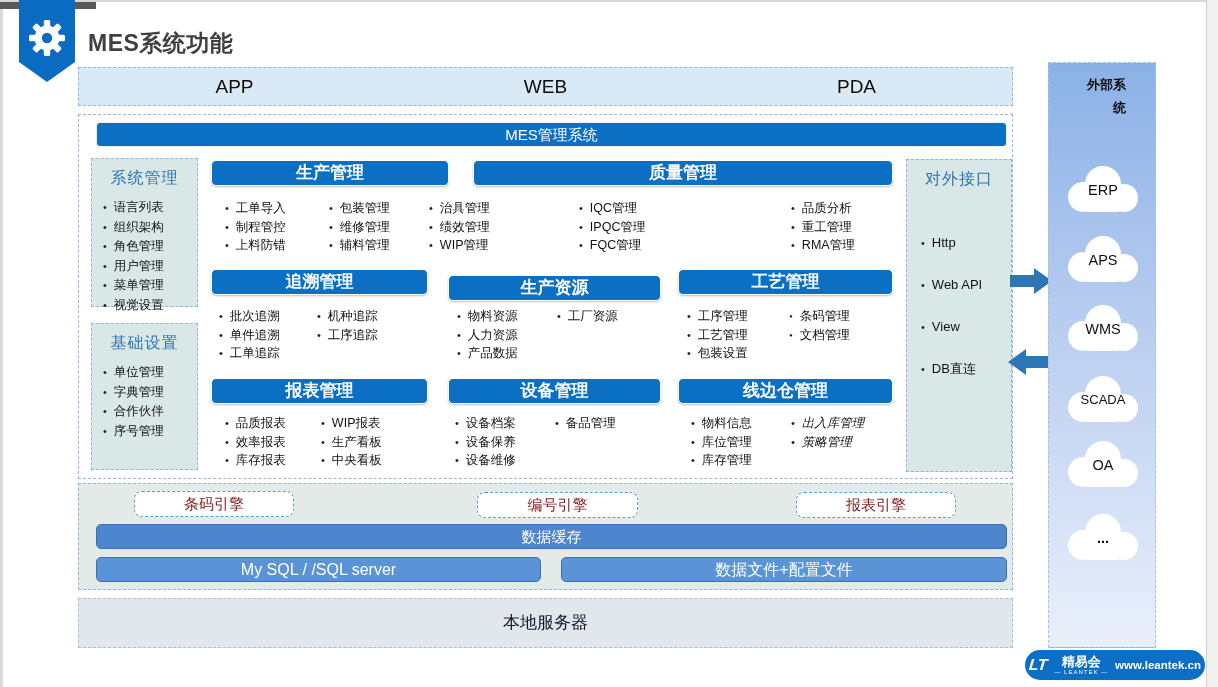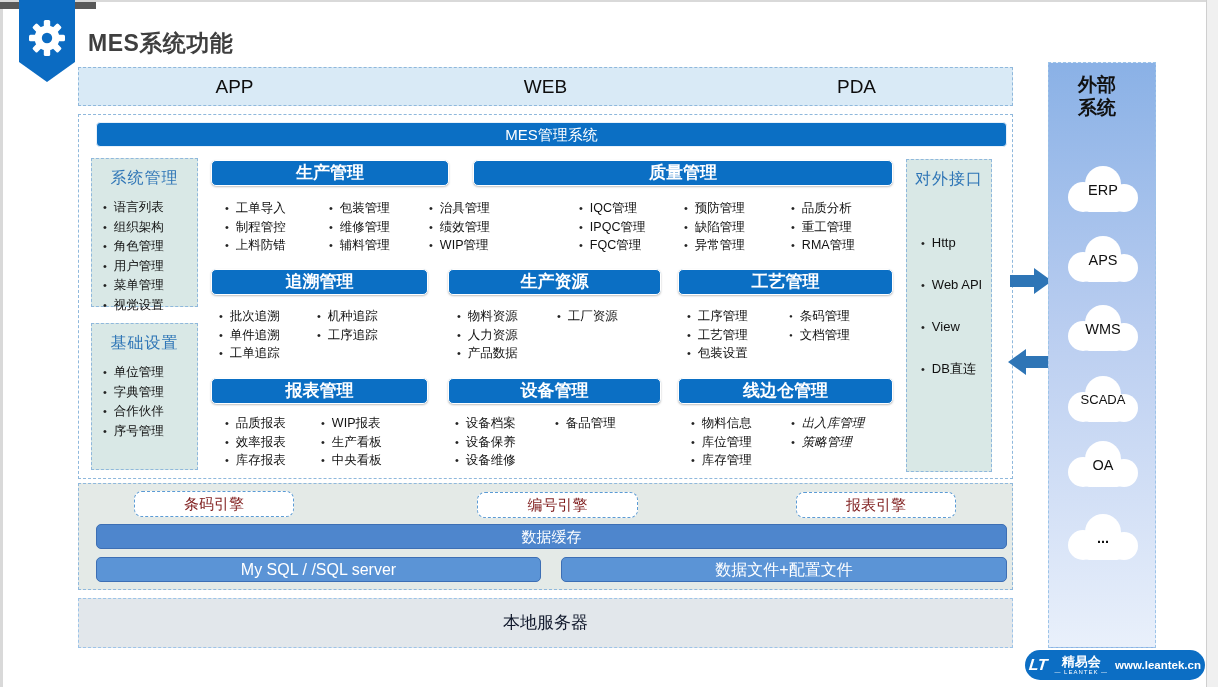--- a/index.html
+++ b/index.html
@@ -38,21 +38,21 @@
 
   .engine-area { position:absolute; left:78px; top:483px; width:935px; height:107px; background:#e4eae7; border:1px dashed #8fb8dc; }
   .engine-box { position:absolute; height:26px; background:#fff; border:1px dashed #5b9bd5; border-radius:8px; font-size:15px; color:#7f1d1d; text-align:center; line-height:24px; }
   .blue-bar { position:absolute; height:25px; border-radius:5px; color:#fff; text-align:center; line-height:23px; border:1px solid #3d6fb4; }
   .cache { background:#4e86cd; font-size:15px; }
   .db    { background:#5b94d6; font-size:16px; }
 
   .local-server { position:absolute; left:78px; top:598px; width:935px; height:50px; background:#e2e7eb; border:1px dashed #9cc3e8; text-align:center; line-height:48px; font-size:17px; color:#0f172a; }
 
   .ext-panel { position:absolute; left:1048px; top:62px; width:108px; height:586px; background:linear-gradient(to bottom,#8ab1e6 0%,#b9cdf0 45%,#e9f0fb 100%); border:1px dashed #9cc3e8; }
-  .ext-title { width:48px; margin:10px auto 0; text-align:left; font-size:19px; font-weight:bold; color:#111; line-height:23px; }
+  .ext-title { width:48px; margin:10px auto 0; text-align:right; font-size:13px; font-weight:bold; color:#111; line-height:23px; }
   .cloud { position:absolute; left:12px; width:84px; height:54px; }
   .cloud svg { position:absolute; left:0; top:0; }
   .cloud .lbl { position:absolute; left:0; top:20px; width:84px; text-align:center; font-size:14.5px; color:#111; }
 
   .arrows { position:absolute; left:1008px; top:262px; }
 
   .logo-pill { position:absolute; left:1025px; top:650px; width:180px; height:30px; background:#0c6ec4; border-radius:15px; display:flex; align-items:center; justify-content:center; gap:7px; color:#fff; }
   .logo-mark { font-size:16px; font-weight:bold; font-style:italic; transform:skewX(-6deg); }
   .logo-brandwrap { display:flex; flex-direction:column; align-items:center; line-height:1; }
   .logo-brand { font-size:13px; font-weight:bold; }
@@ -109,34 +109,34 @@
     <div class="sbox" style="left:12px;top:208px;width:107px;height:147px;">
       <div class="sbox-h">基础设置</div>
       <div class="sbox-list">
           <div class="li">单位管理</div>
           <div class="li">字典管理</div>
           <div class="li">合作伙伴</div>
           <div class="li">序号管理</div>
         </div>
     </div>
 
-    <div class="sbox" style="left:827px;top:44px;width:86px;height:313px;">
+    <div class="sbox" style="left:827px;top:44px;width:106px;height:313px;">
       <div class="sbox-h">对外接口</div>
       <div class="iface-list">
           <div class="li">Http</div>
           <div class="li">Web API</div>
           <div class="li">View</div>
           <div class="li">DB直连</div>
         </div>
     </div>
 
     <div class="sec-h" style="left:132px;top:45px;width:238px;text-align:center;">生产管理</div>
     <div class="sec-h" style="left:394px;top:45px;width:420px;">质量管理</div>
     <div class="sec-h" style="left:132px;top:154px;width:217px;">追溯管理</div>
-    <div class="sec-h" style="left:369px;top:154px;width:213px;">生产资源</div>
+    <div class="sec-h" style="left:369px;top:160px;width:213px;">生产资源</div>
     <div class="sec-h" style="left:599px;top:154px;width:215px;">工艺管理</div>
     <div class="sec-h" style="left:132px;top:263px;width:217px;">报表管理</div>
     <div class="sec-h" style="left:369px;top:263px;width:213px;">设备管理</div>
     <div class="sec-h" style="left:599px;top:263px;width:215px;">线边仓管理</div>
 
     <div class="col" style="left:146px;top:84px;">
         <div class="li">工单导入</div>
         <div class="li">制程管控</div>
         <div class="li">上料防错</div>
       </div>
@@ -148,25 +148,20 @@
     <div class="col" style="left:350px;top:84px;">
         <div class="li">治具管理</div>
         <div class="li">绩效管理</div>
         <div class="li">WIP管理</div>
       </div>
 
     <div class="col" style="left:500px;top:84px;">
         <div class="li">IQC管理</div>
         <div class="li">IPQC管理</div>
         <div class="li">FQC管理</div>
-      </div>
-    <div class="col" style="left:605px;top:84px;">
-        <div class="li">预防管理</div>
-        <div class="li">缺陷管理</div>
-        <div class="li">异常管理</div>
       </div>
     <div class="col" style="left:712px;top:84px;">
         <div class="li">品质分析</div>
         <div class="li">重工管理</div>
         <div class="li">RMA管理</div>
       </div>
 
     <div class="col" style="left:140px;top:192px;">
         <div class="li">批次追溯</div>
         <div class="li">单件追溯</div>

